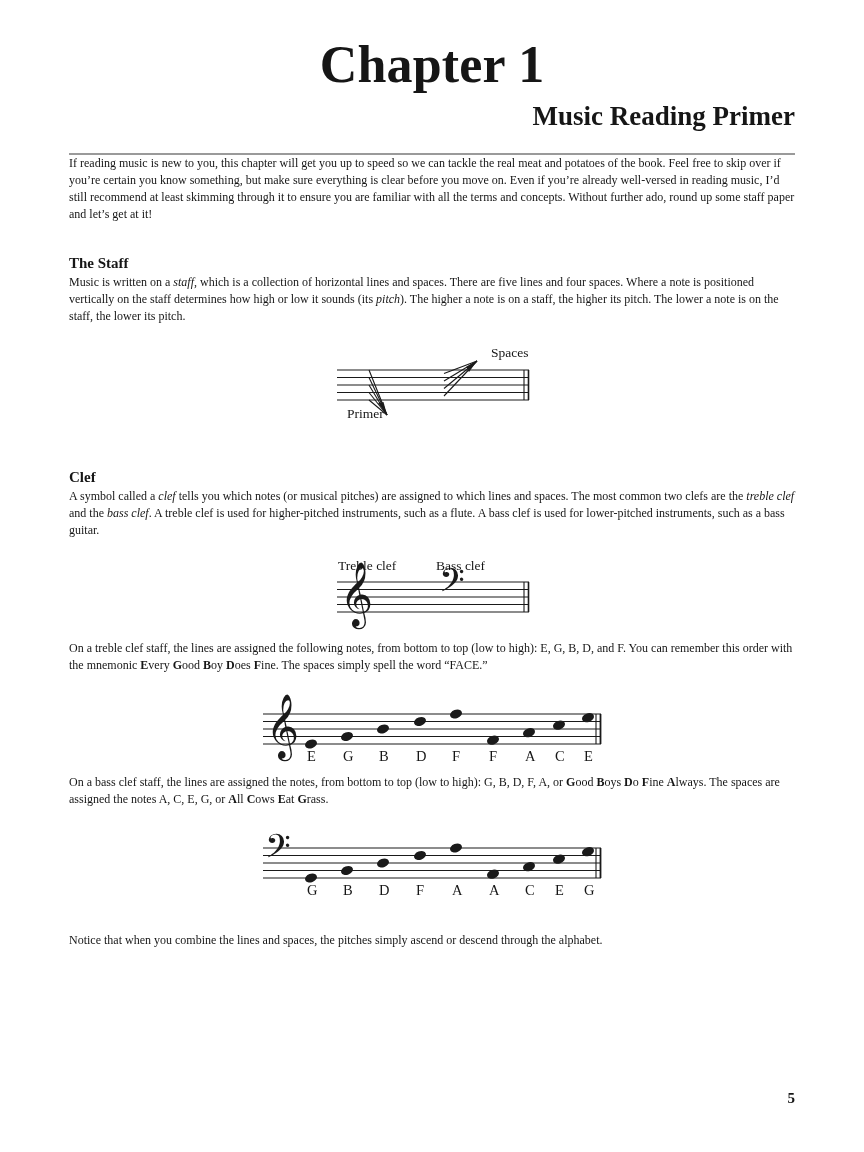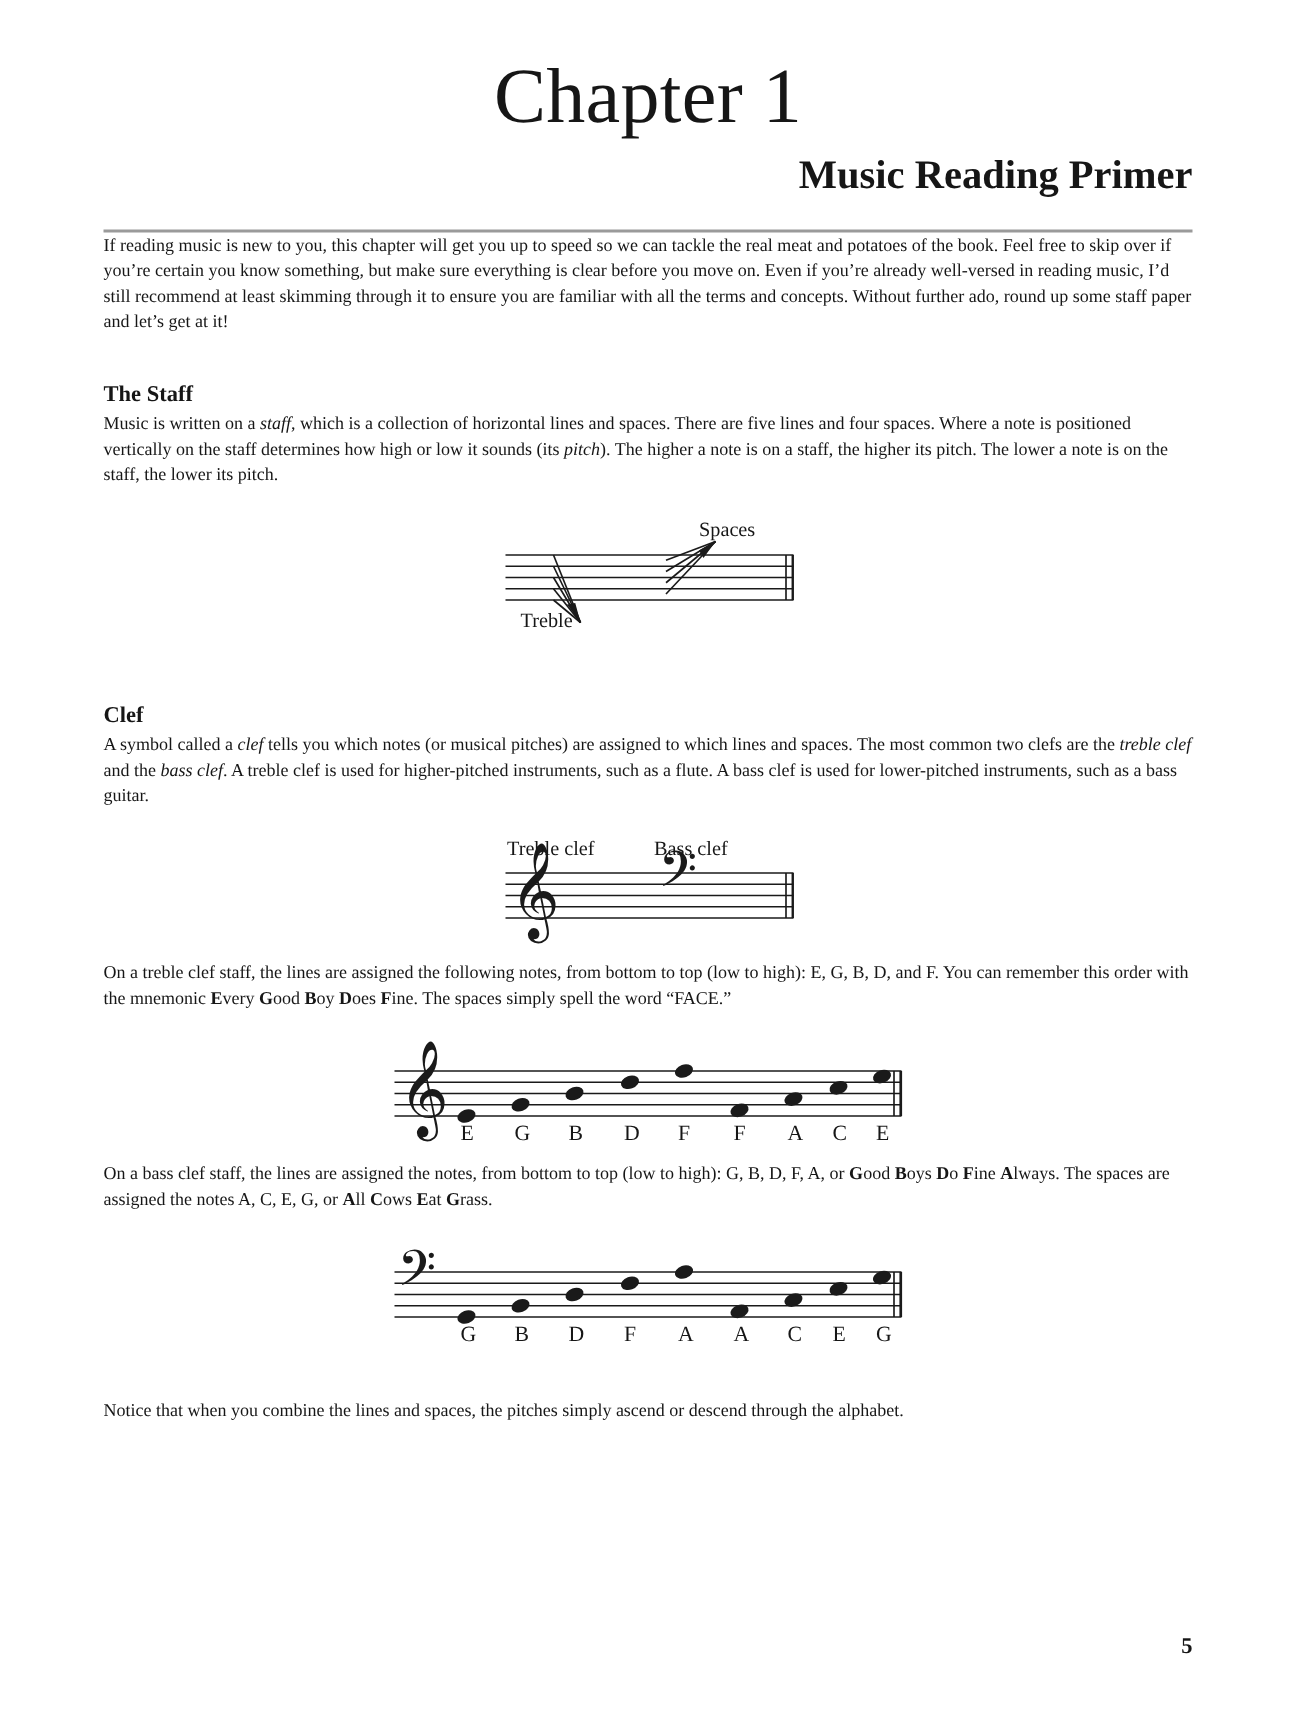--- a/index.html
+++ b/index.html
@@ -28,21 +28,21 @@
     position: absolute;
     left: 69px;
     top: 0;
     width: 726px;
   }
 
   
   .chapter-title {
     text-align: center;
     font-size: 52px;
-    font-weight: normal;
+    font-weight: bold;
     letter-spacing: 0.2px;
     margin: 0;
     padding-top: 36px;
     line-height: 1.12;
     font-family: "Liberation Serif", "DejaVu Serif", serif;
   }
   .chapter-subtitle {
     text-align: right;
     font-size: 27px;
     font-weight: bold;
@@ -158,22 +158,22 @@
         <polygon points="318,70 309,58 314.5,57" fill="#1a1a1a"></polygon>
 
         <g stroke="#1a1a1a" stroke-width="1.1" fill="none">
           <line x1="375" y1="51" x2="408" y2="16"></line>
           <line x1="375" y1="43.5" x2="408" y2="16"></line>
           <line x1="375" y1="36" x2="408" y2="16"></line>
           <line x1="375" y1="28.5" x2="408" y2="16"></line>
         </g>
         <polygon points="408,16 397,22 400,27" fill="#1a1a1a"></polygon>
       </svg>
-      <span class="staff-label" style="left:397px; top:0px;">Spaces</span>
-      <span class="staff-label" style="left:278px; top:61px;">Treble</span>
+      <span class="staff-label" style="left:422px; top:0px;">Spaces</span>
+      <span class="staff-label" style="left:278px; top:61px;">Primer</span>
     </div>
 
     <h3 class="subsection">Clef</h3>
     <p class="body"><span>A symbol called a </span><em>clef</em><span> tells you which notes (or musical pitches) are assigned to which lines and spaces. The most common two clefs are the </span><em>treble clef</em><span> and the </span><em>bass clef</em><span>. A treble clef is used for higher-pitched instruments, such as a flute. A bass clef is used for lower-pitched instruments, such as a bass guitar.</span></p>
 
     <div class="figure" style="height:82px; margin-top:19px;">
       <span class="staff-label" style="left:269px; top:0px;">Treble clef</span>
       <span class="staff-label" style="left:367px; top:0px;">Bass clef</span>
       <svg class="fig-staff" width="726" height="82" viewBox="0 0 726 82">
         <g stroke="#1a1a1a" stroke-width="1.1">

